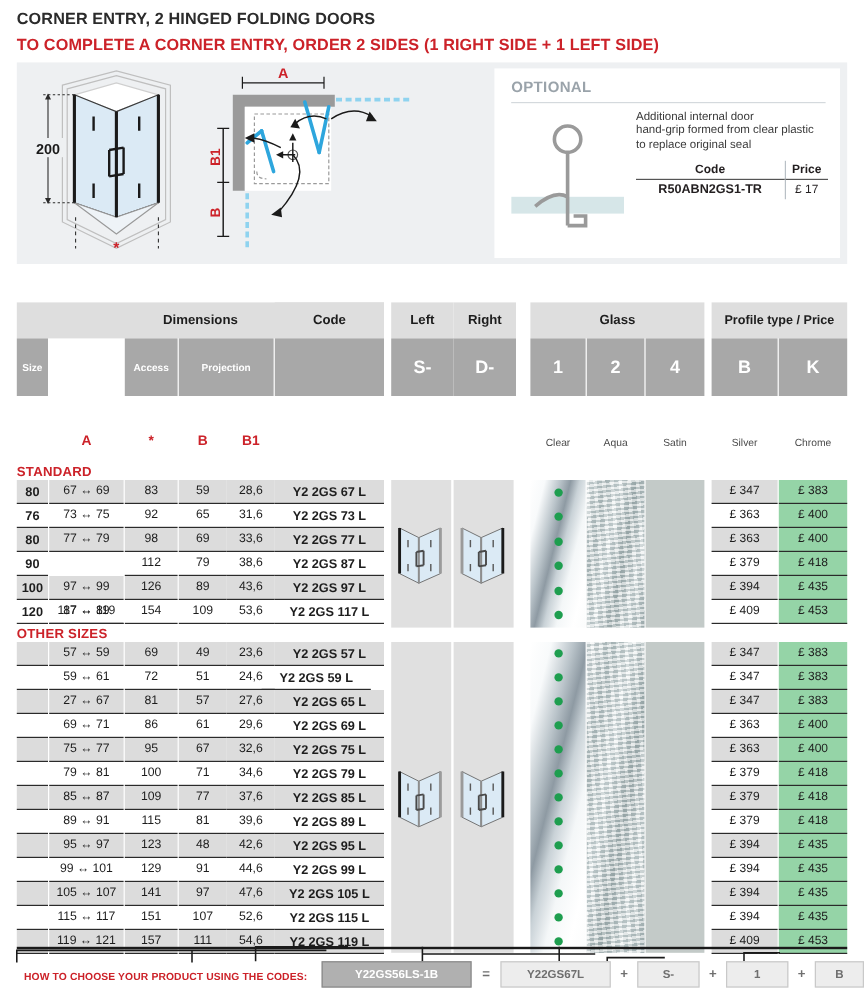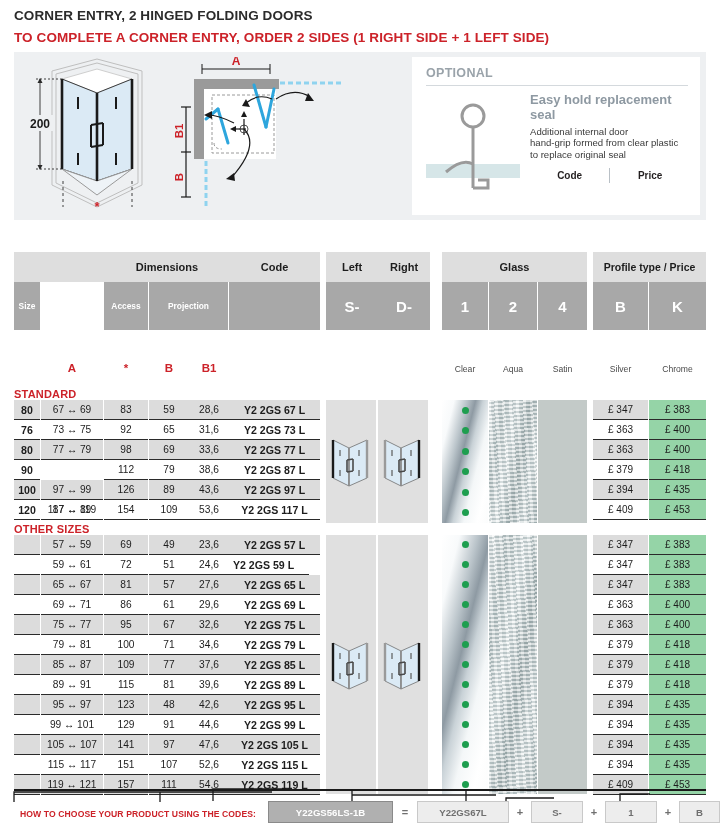--- a/index.html
+++ b/index.html
@@ -278,29 +278,32 @@
           <rect x="0" y="72" width="94" height="14" fill="#d6e6e8"></rect>
           <g stroke="#9a9a9a" stroke-width="3" fill="none">
             <circle cx="47" cy="24" r="11"></circle>
             <line x1="47" y1="35" x2="47" y2="96"></line>
             <path d="M47 96 L62 96 L62 88 L52 88"></path>
             <path d="M20 80 Q36 66 47 72"></path>
           </g>
         </svg>
       </div>
       <div class="opt-txt">
-        <div class="opt-h">Easy hold replacement seal</div>
         <div class="opt-p">Additional internal door</div>
         <div class="opt-p">hand-grip formed from clear plastic</div>
         <div class="opt-p">to replace original seal</div>
         <table class="opt-table" cellspacing="0" cellpadding="0">
           <tbody>
               <tr>
             <td class="opt-th">Code</td>
             <td class="opt-th opt-sep">Price</td>
+          </tr>
+          <tr class="opt-line">
+            <td class="opt-code">R50ABN2GS1-TR</td>
+            <td class="opt-price opt-sep">£ 17</td>
           </tr>
         </tbody>
           </table>
       </div>
     </div>
   </div>
 </div>
 
 <div id="thead">
   <div class="hgrp" style="left:14px;width:306px;">Dimensions</div>
@@ -417,21 +420,21 @@
       <div class="cell rule" style="left: 41px; width: 62px;">59 ↔ 61</div>
       <div class="cell rule" style="left: 104px; width: 44px;">72</div>
       <div class="cell rule" style="left: 149px; width: 40px;">51</div>
       <div class="cell rule" style="left: 189px; width: 40px;">24,6</div>
       <div class="cell rule code" style="left: 218px; width: 91px;">Y2 2GS 59 L</div>
       <div class="cell rule price" style="left: 593px; width: 55px;">£ 347</div>
       <div class="cell rule price green" style="left: 649px; width: 57px;">£ 383</div>
     </div>
     <div class="row">
       <div class="cell rule band size" style="left: 14px; width: 26px;"></div>
-      <div class="cell rule band" style="left: 41px; width: 62px;">65 ↔ 67</div>
+      <div class="cell rule band" style="left: 41px; width: 62px;">27 ↔ 67</div>
       <div class="cell rule band" style="left: 104px; width: 44px;">81</div>
       <div class="cell rule band" style="left: 149px; width: 40px;">57</div>
       <div class="cell rule band" style="left: 189px; width: 40px;">27,6</div>
       <div class="cell rule band code" style="left: 229px; width: 91px;">Y2 2GS 65 L</div>
       <div class="cell rule band price" style="left: 593px; width: 55px;">£ 347</div>
       <div class="cell rule band price green" style="left: 649px; width: 57px;">£ 383</div>
     </div>
     <div class="row">
       <div class="cell rule size" style="left: 14px; width: 26px;"></div>
       <div class="cell rule" style="left: 41px; width: 62px;">69 ↔ 71</div>

